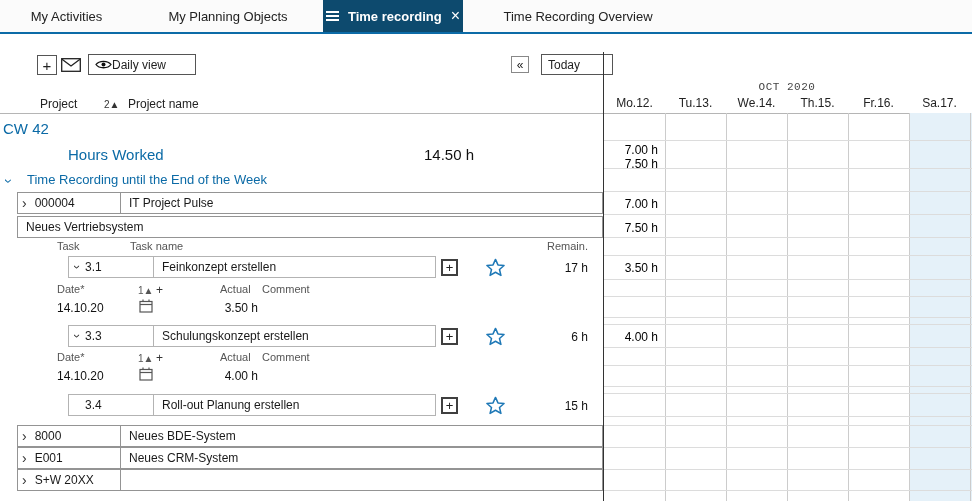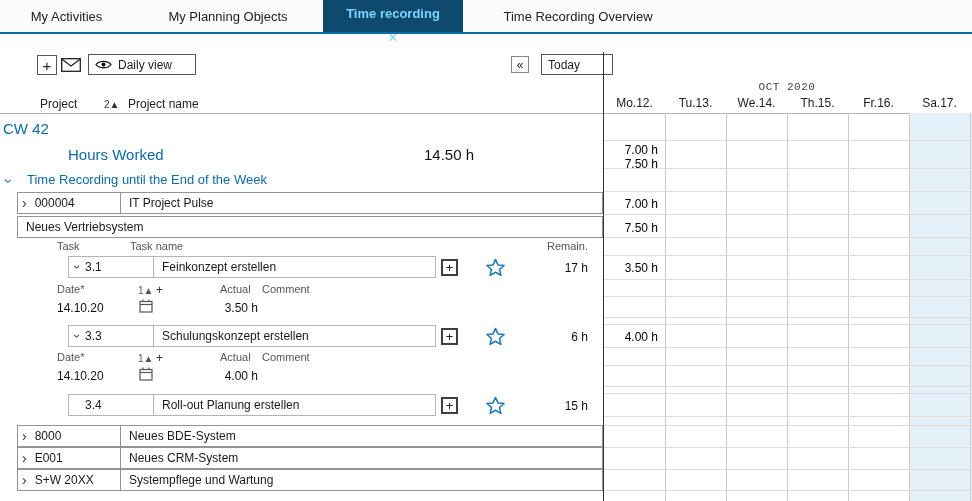--- a/index.html
+++ b/index.html
@@ -3,30 +3,30 @@
 <meta charset="utf-8">
 <style>
   html,body{margin:0;padding:0;background:#fff;}
   .screen{position:relative;width:972px;height:501px;background:#fff;overflow:hidden;
           font-family:"Liberation Sans","DejaVu Sans",sans-serif;color:#1a1a1a;}
   .abs{position:absolute;}
   
   .tabbar{position:absolute;top:0;left:0;width:972px;height:32px;background:#fbfbfb;}
   .tab{position:absolute;top:0;height:32px;display:flex;align-items:center;justify-content:center;
        font-size:13px;color:#222;}
-  .tab.active{background:#0d4a6e;color:#7dd3fc;font-weight:bold;gap:9px;flex-direction:column;}
+  .tab.active{background:#0d4a6e;color:#ffffff;font-weight:bold;gap:9px;}
   .tab-underline{position:absolute;top:32px;left:0;width:972px;height:2px;background:#0c6ba7;}
   .burger{display:flex;flex-direction:column;gap:2px;}
   .burger i{display:block;width:13px;height:2px;background:#fff;}
   .closex{font-size:16px;font-weight:normal;line-height:1;}
   
   .tool-btn{position:absolute;display:flex;align-items:center;justify-content:center;background:#fff;
             border:1px solid #555;box-sizing:border-box;color:#222;}
   .combo{position:absolute;display:flex;align-items:center;background:#fff;border:1px solid #555;
-         box-sizing:border-box;font-size:12px;gap:6px;padding:0 6px;color:#222;}
+         box-sizing:border-box;font-size:12px;padding:0 6px;color:#222;}
   .divider{position:absolute;left:603px;top:52px;width:1px;height:449px;background:#333;z-index:5;}
   
   .hline{position:absolute;left:604px;width:368px;height:1px;background:#dcdcdc;}
   .vline{position:absolute;top:113px;height:388px;width:1px;background:#ccc;}
   .weekend{position:absolute;left:909px;top:113px;width:63px;height:388px;background:#e5f1f9;}
   .day-row{position:absolute;left:604px;top:96px;width:366px;display:flex;}
   .day-cell{width:61px;box-sizing:border-box;text-align:center;font-size:12px;color:#222;}
   .month{position:absolute;left:604px;top:81px;width:366px;text-align:center;font-size:11px;
          color:#444;letter-spacing:0.5px;font-family:Liberation Mono, monospace;}
   .grid-row{position:absolute;left:604px;width:366px;display:flex;flex-direction:column;}
@@ -307,16 +307,15 @@
       <span class="chev">›</span>
       <span>E001</span>
     </div>
     <div class="pname">Neues CRM-System</div>
   </div>
   <div class="prow" style="top:469px">
     <div class="pid">
       <span class="chev">›</span>
       <span>S+W 20XX</span>
     </div>
-    <div class="pname">Systempflege und Wartung</div>
   </div>
 
 </div>
 
 </body></html>

